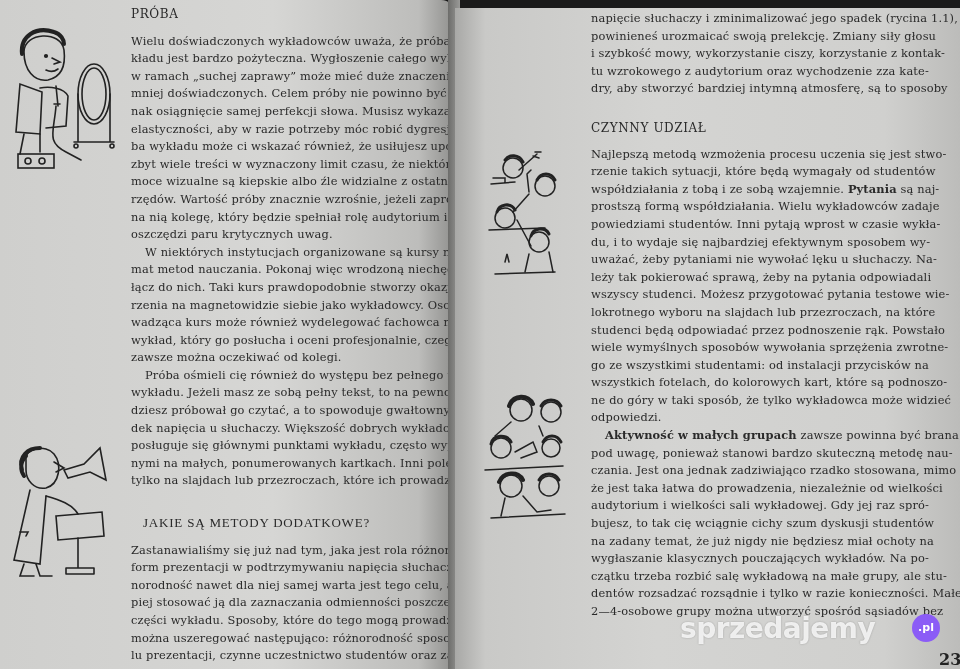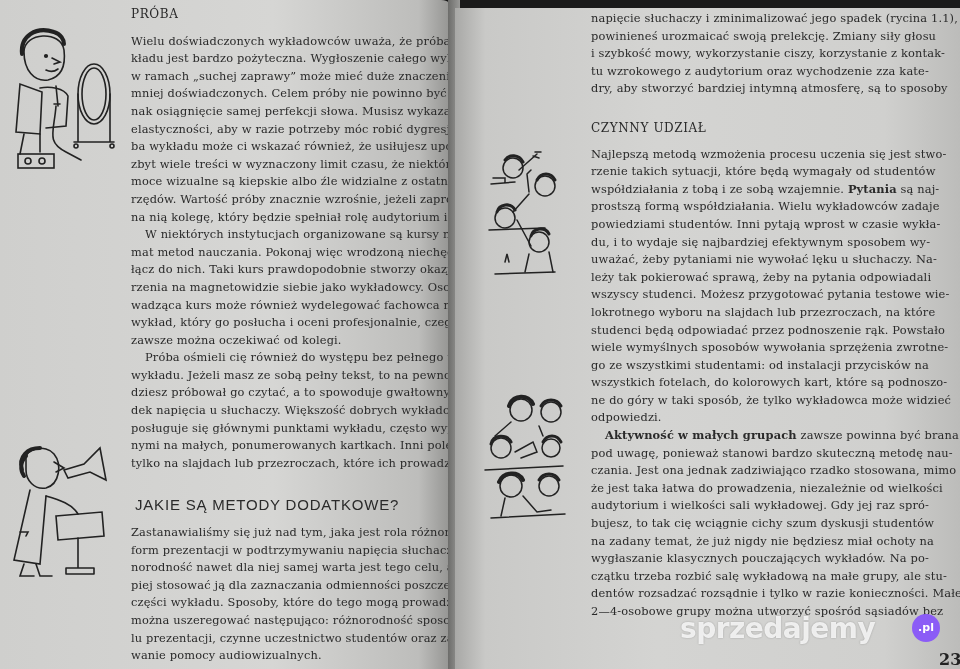--- a/index.html
+++ b/index.html
@@ -7,21 +7,21 @@
   .spread{position:absolute;left:0;top:0;width:887px;height:669px;}
   .page{position:absolute;top:0;height:669px;background:#d2d2d0;overflow:hidden;}
   .page-left{left:0;width:455px;background:linear-gradient(90deg,#cfcfcd 0%,#d6d6d4 60%,#bdbdbb 92%,#8e8e8c 100%);border-top-right-radius:14px;}
   .page-right{left:455px;width:505px;top:8px;height:661px;background:linear-gradient(90deg,#a8a8a6 0%,#c9c9c7 6%,#d4d4d2 40%,#d0d0ce 85%,#bcbcba 100%);}
   .gutter{position:absolute;left:448px;top:0;width:12px;height:669px;background:linear-gradient(90deg,#6c6c6a,#9a9a98);}
   .col{position:absolute;color:#2a2a2a;font-size:11.4px;line-height:17.6px;letter-spacing:0.15px;}
   .col p{margin:0;text-align:justify;}
   .line{display:block;white-space:nowrap;text-align:justify;text-align-last:justify;}
   .line.last{text-align-last:left;}
   .h-small{font-size:12px;letter-spacing:0.6px;margin:0;font-weight:normal;}
-  .h-big{font-size:15px;letter-spacing:0.8px;margin:4px;font-weight:normal;font-family:Liberation Sans, sans-serif;}
+  .h-big{font-size:13px;letter-spacing:0.8px;margin:12px;font-weight:normal;font-family:Liberation Serif, serif;}
   b{font-weight:bold;}
   .illus{position:absolute;}
   .pagenum{position:absolute;font-size:16px;color:#222;font-weight:bold;}
   .watermark{position:absolute;left:680px;top:612px;font-family:"DejaVu Sans",sans-serif;font-weight:bold;font-size:28px;color:rgba(255,255,255,0.82);letter-spacing:-0.5px;text-shadow:0 0 2px rgba(0,0,0,0.25);}
   .wm-badge{position:absolute;left:912px;top:614px;width:28px;height:28px;border-radius:50%;background:#8b5cf6;color:#fff;font-family:"DejaVu Sans",sans-serif;font-weight:bold;font-size:11px;line-height:28px;text-align:center;}
 </style>
 </head>
 <body>
 
 <div class="spread">
@@ -59,20 +59,21 @@
         <span class="line">kładu jest bardzo pożyteczna. Wygłoszenie całego wykładu</span>
         <span class="line">w ramach „suchej zaprawy” może mieć duże znaczenie dla</span>
         <span class="line">mniej doświadczonych. Celem próby nie powinno być jed-</span>
         <span class="line">nak osiągnięcie samej perfekcji słowa. Musisz wykazać nieco</span>
         <span class="line">elastyczności, aby w razie potrzeby móc robić dygresje. Pró-</span>
         <span class="line">ba wykładu może ci wskazać również, że usiłujesz upchnąć</span>
         <span class="line">zbyt wiele treści w wyznaczony limit czasu, że niektóre po-</span>
         <span class="line">moce wizualne są kiepskie albo źle widzialne z ostatnich</span>
         <span class="line">rzędów. Wartość próby znacznie wzrośnie, jeżeli zaprosisz</span>
         <span class="line">na nią kolegę, który będzie spełniał rolę audytorium i nie</span>
+        <span class="line last">oszczędzi paru krytycznych uwag.</span>
       </p>
       <p style="padding-left:0">
         <span class="line" style="padding-left:14px">W niektórych instytucjach organizowane są kursy na te-</span>
         <span class="line">mat metod nauczania. Pokonaj więc wrodzoną niechęć i do-</span>
         <span class="line">łącz do nich. Taki kurs prawdopodobnie stworzy okazję obej-</span>
         <span class="line">rzenia na magnetowidzie siebie jako wykładowcy. Osoba pro-</span>
         <span class="line">wadząca kurs może również wydelegować fachowca na twój</span>
         <span class="line">wykład, który go posłucha i oceni profesjonalnie, czego nie</span>
         <span class="line last">zawsze można oczekiwać od kolegi.</span>
       </p>

